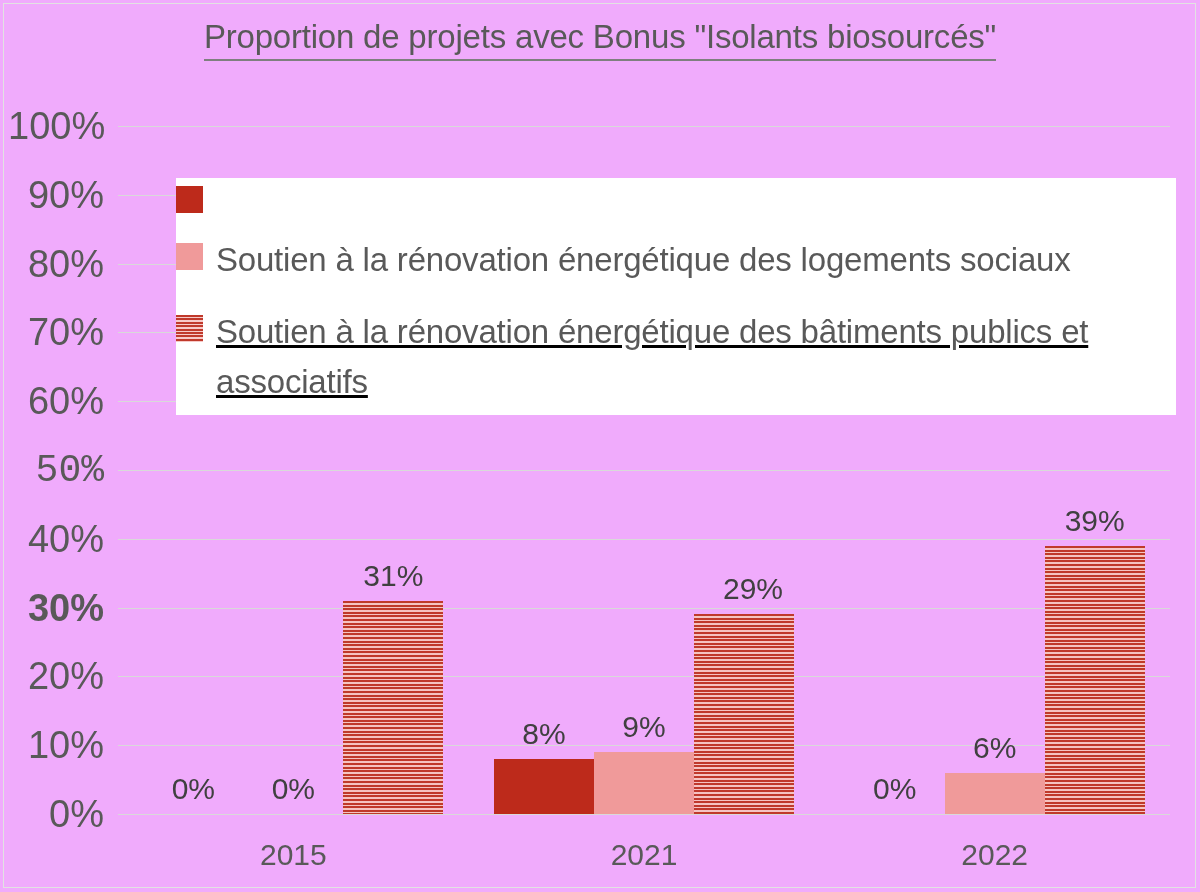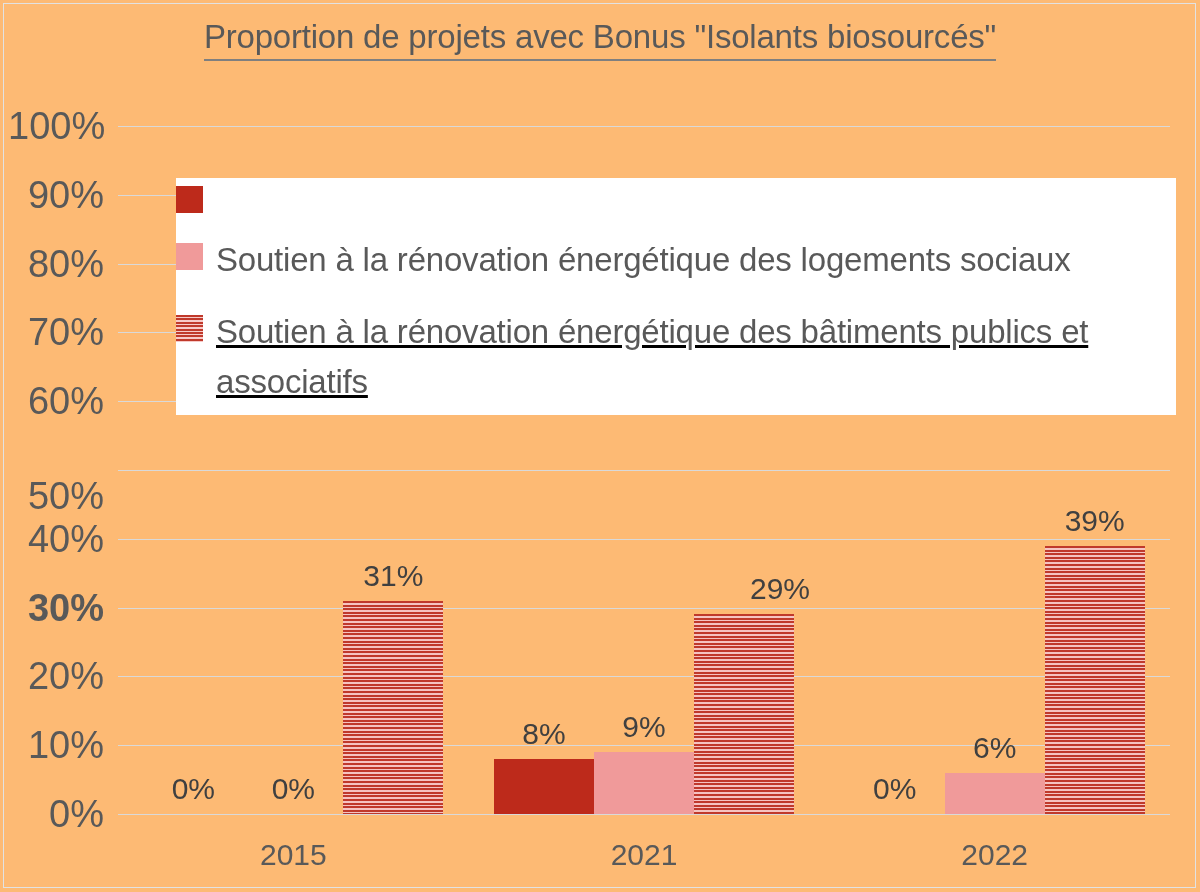--- a/index.html
+++ b/index.html
@@ -7,21 +7,21 @@
     padding: 0;
     background: #ffffff;
   }
   body {
     font-family: "Liberation Sans", sans-serif;
   }
   #figure {
     position: relative;
     width: 1200px;
     height: 892px;
-    background: #fdba74;
+    background: #f0abfc;
     box-sizing: border-box;
     overflow: hidden;
   }
   .outer-border {
     position: absolute;
     left: 3px;
     top: 3px;
     width: 1193px;
     height: 885px;
     border: 1px solid #e2e2e2;
@@ -155,21 +155,21 @@
   <div id="chart-title">
     <span class="t">Proportion de projets avec Bonus "Isolants biosourcés"</span>
   </div>
 
   <div id="y-axis">
       <div class="ytick-label" style="left: 8px; top: 126px;">100%</div>
       <div class="ytick-label" style="left: 8px; top: 194.8px;">90%</div>
       <div class="ytick-label" style="left: 8px; top: 263.6px;">80%</div>
       <div class="ytick-label" style="left: 8px; top: 332.4px;">70%</div>
       <div class="ytick-label" style="left: 8px; top: 401.2px;">60%</div>
-      <div class="ytick-label" style="left: 8px; top: 496px;">50%</div>
+      <div class="ytick-label" style="left: 8px; top: 470px; font-family: Liberation Mono, monospace;">50%</div>
       <div class="ytick-label" style="left: 8px; top: 538.8px;">40%</div>
       <div class="ytick-label" style="left: 8px; top: 607.6px; font-weight: bold;">30%</div>
       <div class="ytick-label" style="left: 8px; top: 676.4px;">20%</div>
       <div class="ytick-label" style="left: 8px; top: 745.2px;">10%</div>
       <div class="ytick-label" style="left: 8px; top: 814px;">0%</div>
     </div>
 
   <div id="plot-area">
     <div id="gridlines">
         <div class="gridline" style="top: 0px;"></div>
@@ -199,21 +199,21 @@
       <div class="xtick-label" style="left: 644px; top: 838px;">2021</div>
       <div class="xtick-label" style="left: 994.667px; top: 838px;">2022</div>
     </div>
 
   <div id="bar-labels">
       <div class="bar-label" style="left: 193.333px; top: 772px;">0%</div>
       <div class="bar-label" style="left: 293.333px; top: 772px;">0%</div>
       <div class="bar-label" style="left: 393.333px; top: 558.72px;">31%</div>
       <div class="bar-label" style="left: 544px; top: 716.96px;">8%</div>
       <div class="bar-label" style="left: 644px; top: 710.08px;">9%</div>
-      <div class="bar-label" style="left: 780px; top: 572.48px; text-align: center;">29%</div>
+      <div class="bar-label" style="left: 753px; top: 572.48px; text-align: center;">29%</div>
       <div class="bar-label" style="left: 894.667px; top: 772px;">0%</div>
       <div class="bar-label" style="left: 994.667px; top: 730.72px;">6%</div>
       <div class="bar-label" style="left: 1094.67px; top: 503.68px;">39%</div>
     </div>
 
   <div id="legend">
       <div class="legend-item">
         <div class="legend-swatch sw-dark"></div>
       </div>
       <div class="legend-item">

